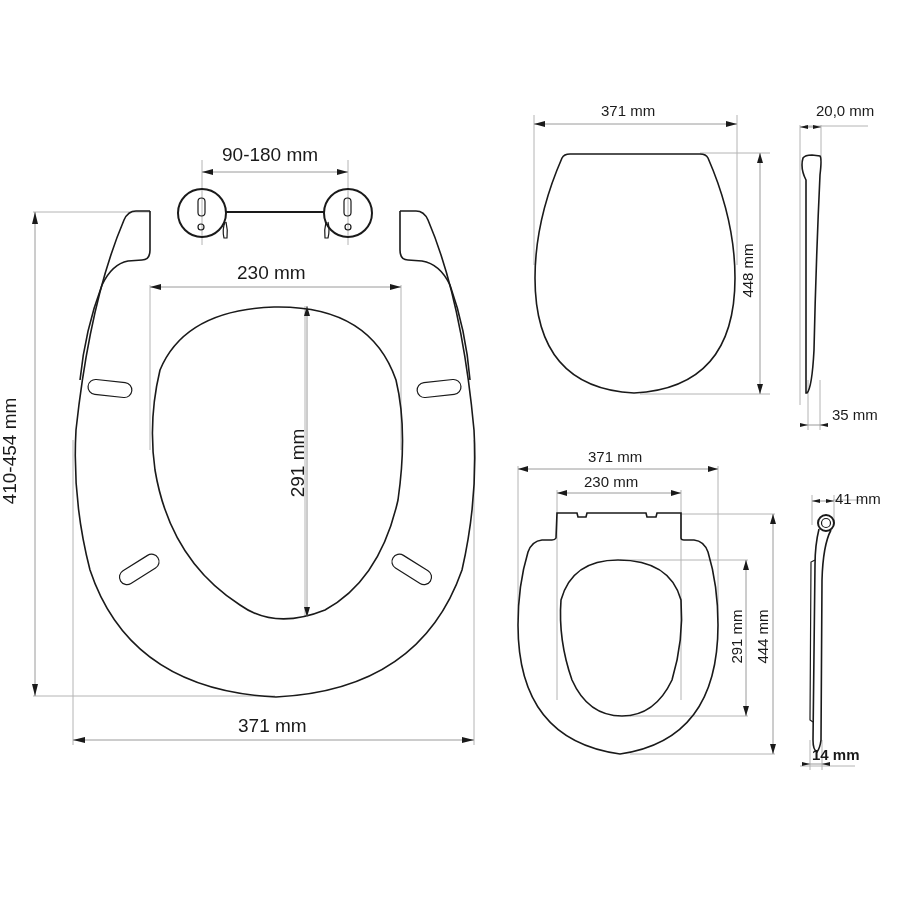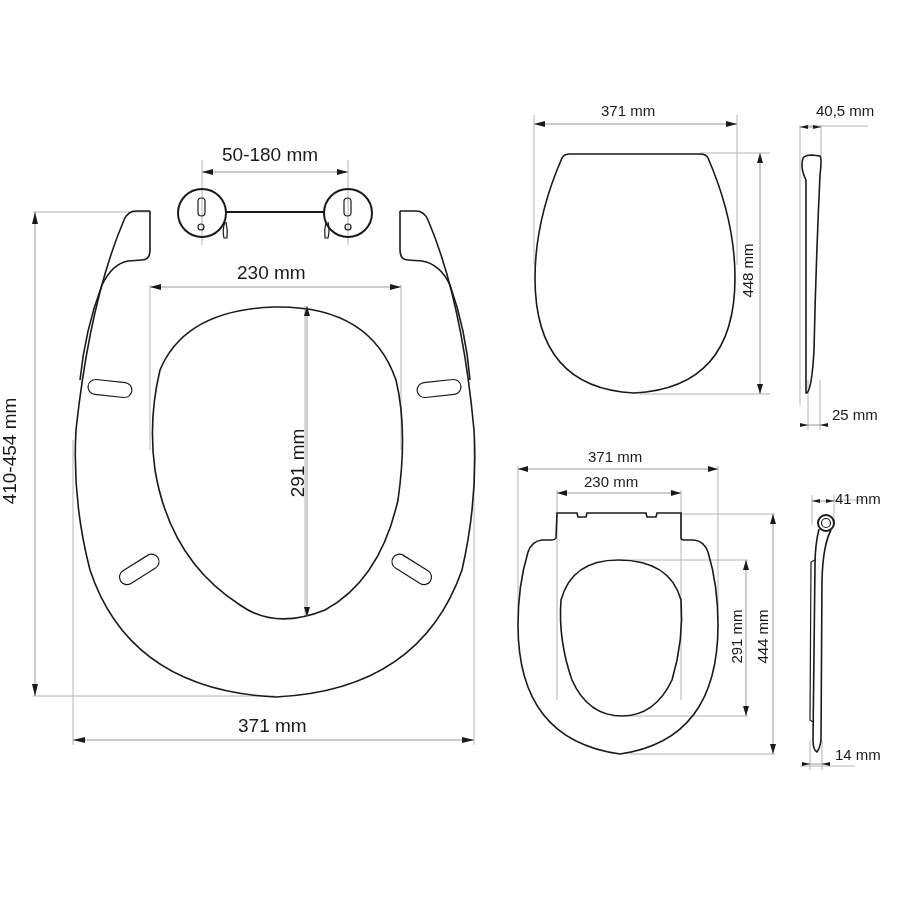--- a/index.html
+++ b/index.html
@@ -143,31 +143,31 @@
     <path class="thin" d="M815,560 L811,562 L810,720 L813,722"></path>
     <line class="dimline" x1="812" y1="501" x2="834" y2="501"></line>
     <polygon class="arrow" points="812,501 820,499 820,503"></polygon>
     <polygon class="arrow" points="834,501 826,499 826,503"></polygon>
     <line class="dimline" x1="802" y1="764" x2="830" y2="764"></line>
     <polygon class="arrow" points="810,764 802,762 802,766"></polygon>
     <polygon class="arrow" points="822,764 830,762 830,766"></polygon>
   </g>
 </svg>
 
-<div class="label big" style="left:222px; top:144px;">50-180 mm</div>
+<div class="label big" style="left:222px; top:144px;">90-180 mm</div>
 <div class="label big" style="left:237px; top:262px;">230 mm</div>
 <div class="label big vert" style="left:248px; top:452px; width:100px; text-align:center;">291 mm</div>
 <div class="label big vert" style="left:-50px; top:440px; width:120px; text-align:center;">410-454 mm</div>
 <div class="label big" style="left:238px; top:715px;">371 mm</div>
 
 <div class="label small" style="left:601px; top:102px;">371 mm</div>
 <div class="label small vert" style="left:707px; top:262px; width:80px; text-align:center;">448 mm</div>
 
-<div class="label small" style="left:816px; top:102px;">40,5 mm</div>
-<div class="label small" style="left:832px; top:406px;">25 mm</div>
+<div class="label small" style="left:816px; top:102px;">20,0 mm</div>
+<div class="label small" style="left:832px; top:406px;">35 mm</div>
 
 <div class="label small" style="left:588px; top:448px;">371 mm</div>
 <div class="label small" style="left:584px; top:473px;">230 mm</div>
 <div class="label small vert" style="left:696px; top:628px; width:80px; text-align:center;">291 mm</div>
 <div class="label small vert" style="left:722px; top:628px; width:80px; text-align:center;">444 mm</div>
 
 <div class="label small" style="left:835px; top:482px;margin-top:8px;">41 mm</div>
-<div class="label small" style="left:835px; top:746px;">14 mm</div>
+<div class="label small" style="left:812px; top:746px;font-weight:bold;">14 mm</div>
 
 </body></html>

